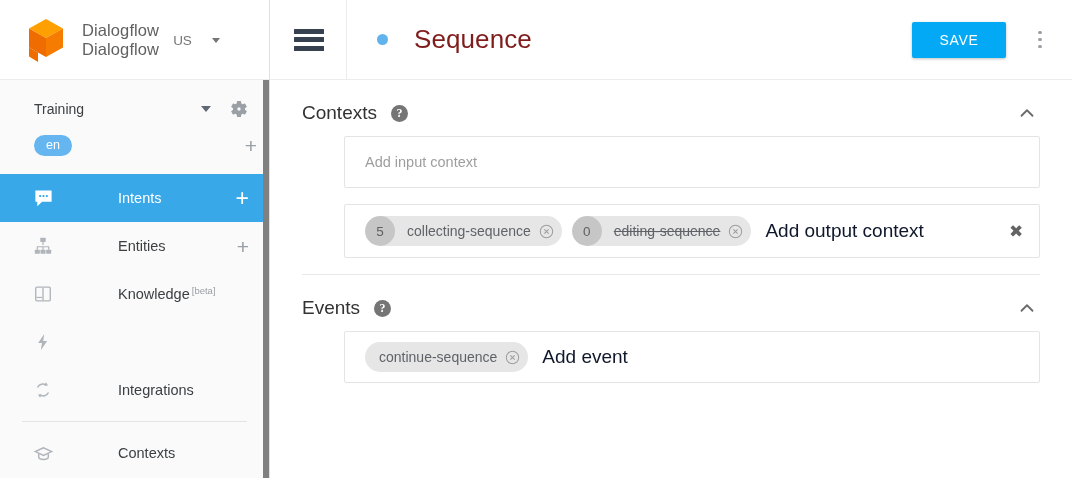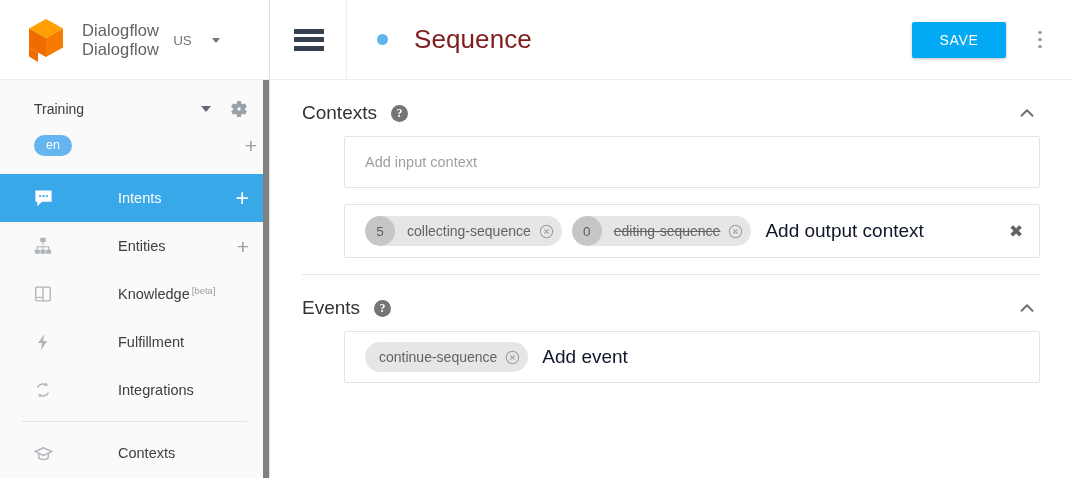--- a/index.html
+++ b/index.html
@@ -284,21 +284,20 @@
             <span class="beta-tag">[beta]</span>
           </span>
       </div>
 
       <div class="nav-item">
         <span class="nav-ico">
           <svg viewBox="0 0 22 22" width="20" height="20" aria-hidden="true">
             <path fill="#b0b5bb" d="M12.4 2.2L5.6 12h4.3l-1.3 8 7-10h-4.4z"></path>
           </svg>
         </span>
-        <span class="nav-label">Fulfillment</span>
       </div>
 
       <div class="nav-item">
         <span class="nav-ico">
           <svg viewBox="0 0 22 22" width="20" height="20" aria-hidden="true">
             <path fill="none" stroke="#b0b5bb" stroke-width="1.6" d="M5 8.2a6.2 6.2 0 019.6-2.4"></path>
             <path fill="#b0b5bb" d="M14.2 2.6l2.4 3.4-4.1.3z"></path>
             <path fill="none" stroke="#b0b5bb" stroke-width="1.6" d="M17 13.8a6.2 6.2 0 01-9.6 2.4"></path>
             <path fill="#b0b5bb" d="M7.8 19.4l-2.4-3.4 4.1-.3z"></path>
           </svg>

